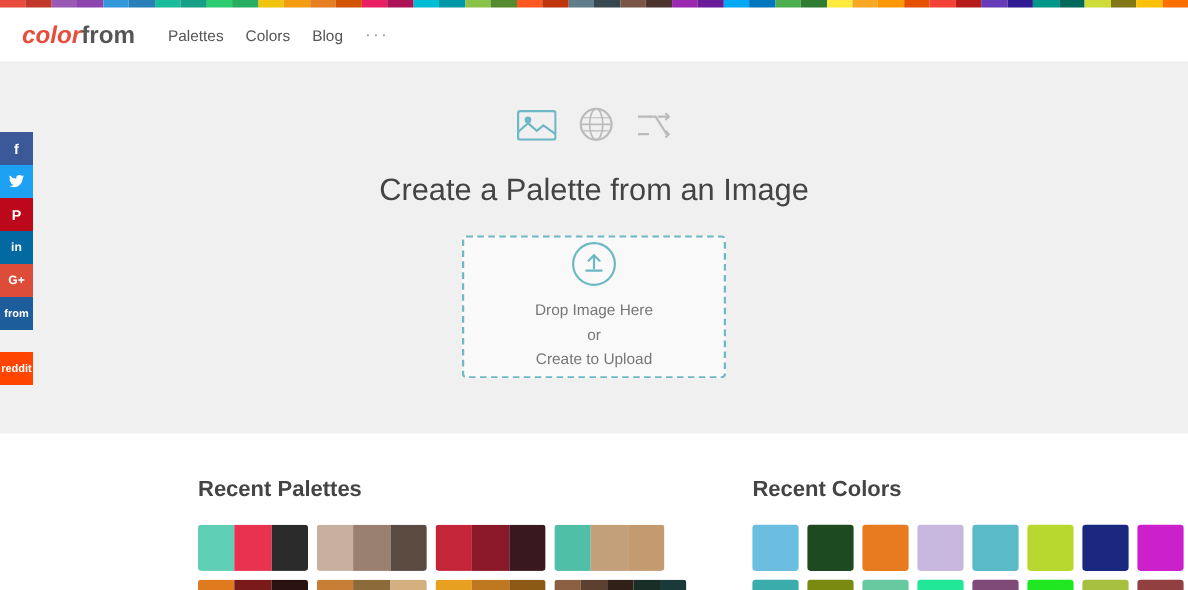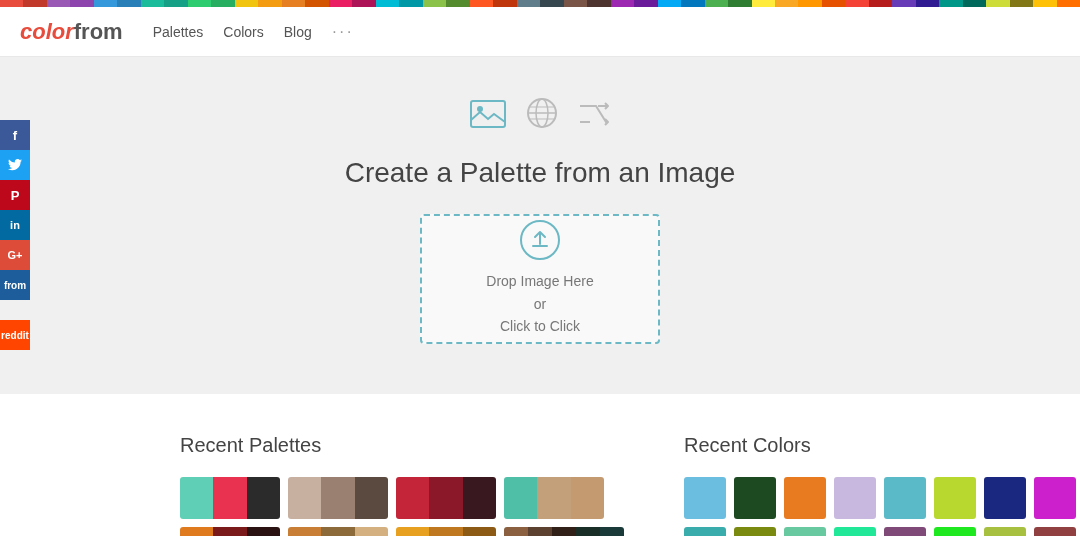--- a/index.html
+++ b/index.html
@@ -158,21 +158,21 @@
       padding: 40px 180px;
     }
     .sections-row {
       display: flex;
       gap: 60px;
     }
     .section { flex: 1; }
     .section h2 {
       font-size: 20px;
       color: #444;
-      font-weight: normal;
+      font-weight: bold;
       margin-bottom: 20px;
     }
 
     
     .palette-grid {
       display: flex;
       flex-direction: column;
       gap: 8px;
       margin-bottom: 20px;
     }
@@ -320,21 +320,21 @@
   <div class="upload-area">
     <div class="upload-icon">
       <svg width="20" height="20" viewBox="0 0 20 20" fill="#6cb8c4">
         <path d="M10 2 L10 14 M5 7 L10 2 L15 7" stroke="#6cb8c4" stroke-width="2" fill="none" stroke-linejoin="round" stroke-linecap="round"></path>
         <path d="M3 16 L17 16" stroke="#6cb8c4" stroke-width="2" stroke-linecap="round"></path>
       </svg>
     </div>
     <div class="upload-text">
       <span>Drop Image Here</span><br>
       <span>or</span><br>
-      <span>Click to Click</span>
+      <span>Create to Upload</span>
     </div>
   </div>
 </div>
 
 <div class="main-content">
   <div class="sections-row">
 
     <div class="section">
       <h2>Recent Palettes</h2>
       <div class="palette-grid">

